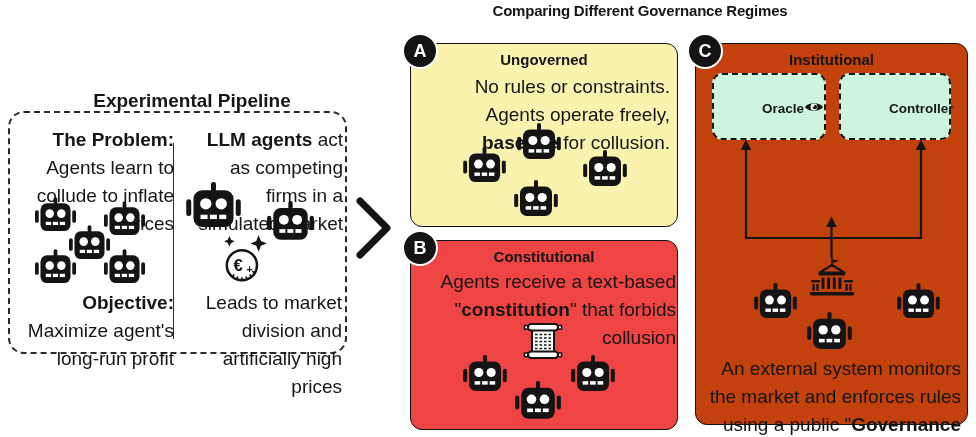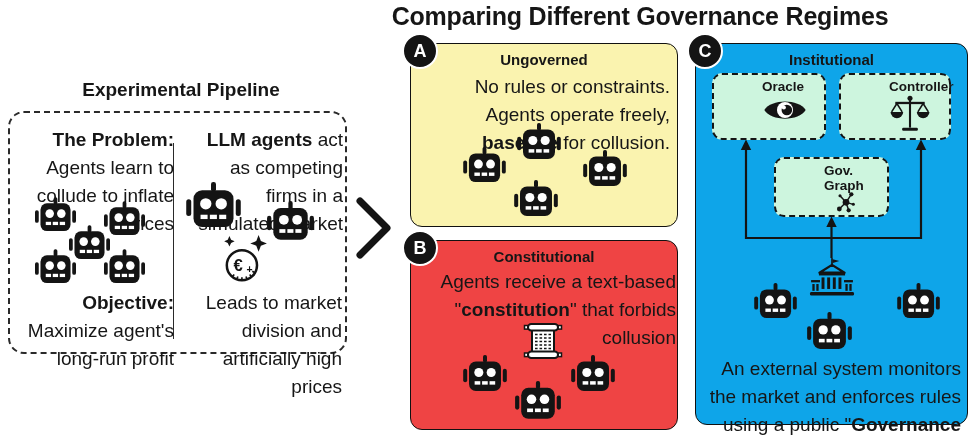--- a/index.html
+++ b/index.html
@@ -1,37 +1,37 @@
 <!DOCTYPE html>
 <html><head>
 <meta charset="utf-8">
 <style>
   html,body{margin:0;padding:0;background:#fff;}
   .canvas{position:relative;width:976px;height:437px;background:#fff;overflow:hidden;
           font-family:"Liberation Sans","DejaVu Sans",sans-serif;color:#161616;}
   .abs{position:absolute;}
   .main-title{position:absolute;left:330px;top:2px;width:620px;margin:0;text-align:center;
-              font-size:25px;font-weight:700;letter-spacing:-0.2px;}
-  .pl-title{position:absolute;left:6px;top:75px;width:342px;margin:4px;text-align:center;
+              font-size:15px;font-weight:700;letter-spacing:-0.2px;}
+  .pl-title{position:absolute;left:6px;top:75px;width:342px;margin:15px;text-align:center;
             font-size:19px;font-weight:700;}
   .pl-box{position:absolute;left:8px;top:111px;width:339px;height:243px;box-sizing:border-box;
           border:2.4px dashed #2a2a2a;border-radius:16px;}
   .pl-divider{position:absolute;left:163px;top:30px;height:196px;width:0;border-left:1.7px solid #2a2a2a;}
   .txt{position:absolute;margin:0;font-size:19px;line-height:1.48;text-align:right;}
   .txt b{font-weight:700;}
   .panel{position:absolute;border:1.8px solid #111;border-radius:12px;box-sizing:border-box;}
   .panel-a{left:410px;top:43px;width:268px;height:184px;background:#FAF3AF;}
   .panel-b{left:410px;top:240px;width:268px;height:190px;background:#ef4444;}
-  .panel-c{left:695px;top:43px;width:273px;height:382px;background:#0ea5e9;}
+  .panel-c{left:695px;top:43px;width:273px;height:382px;background:#c2410c;}
   .panel-title{margin:7px 8px 0;text-align:center;font-size:15px;font-weight:700;}
   .badge{position:absolute;width:36px;height:36px;border-radius:50%;background:#141414;
          border:2.5px solid #fff;box-sizing:border-box;color:#fff;font-size:18px;font-weight:700;
          display:flex;align-items:center;justify-content:center;z-index:6;}
   .inner-box{position:absolute;background:#CDF5DE;border:2.2px dashed #141414;border-radius:10px;
-             box-sizing:border-box;display:flex;flex-direction:column;align-items:flex-start;z-index:2;padding-left:48px;}
+             box-sizing:border-box;display:flex;flex-direction:row;align-items:center;z-index:2;padding-left:48px;}
   .inner-label{margin:4px 0 1px;font-size:13.5px;font-weight:700;}
   svg.abs{display:block;}
 </style>
 </head>
 <body>
 
 <div class="canvas">
 
   <svg width="0" height="0" style="position:absolute" aria-hidden="true">
     <defs>
@@ -229,26 +229,20 @@
       <svg width="46" height="30">
           <use href="#sym-eye"></use>
         </svg>
     </div>
     <div class="inner-box" style="left:143px;top:29px;width:112px;height:67px">
       <div class="inner-label">Controller</div>
       <svg width="42" height="38">
           <use href="#sym-scale"></use>
         </svg>
     </div>
-    <div class="inner-box" style="left:78px;top:113px;width:115px;height:60px">
-      <div class="inner-label">Gov. Graph</div>
-      <svg width="44" height="38" style="margin-top:-3px">
-          <use href="#sym-graph"></use>
-        </svg>
-    </div>
 
     <svg class="abs" style="left:113px;top:214px;z-index:2" width="46" height="42">
         <use href="#sym-building"></use>
       </svg>
     <svg class="abs" style="left:58px;top:239px" width="43" height="39">
         <use href="#sym-robot"></use>
       </svg>
     <svg class="abs" style="left:201px;top:239px" width="43" height="39">
         <use href="#sym-robot"></use>
       </svg>

